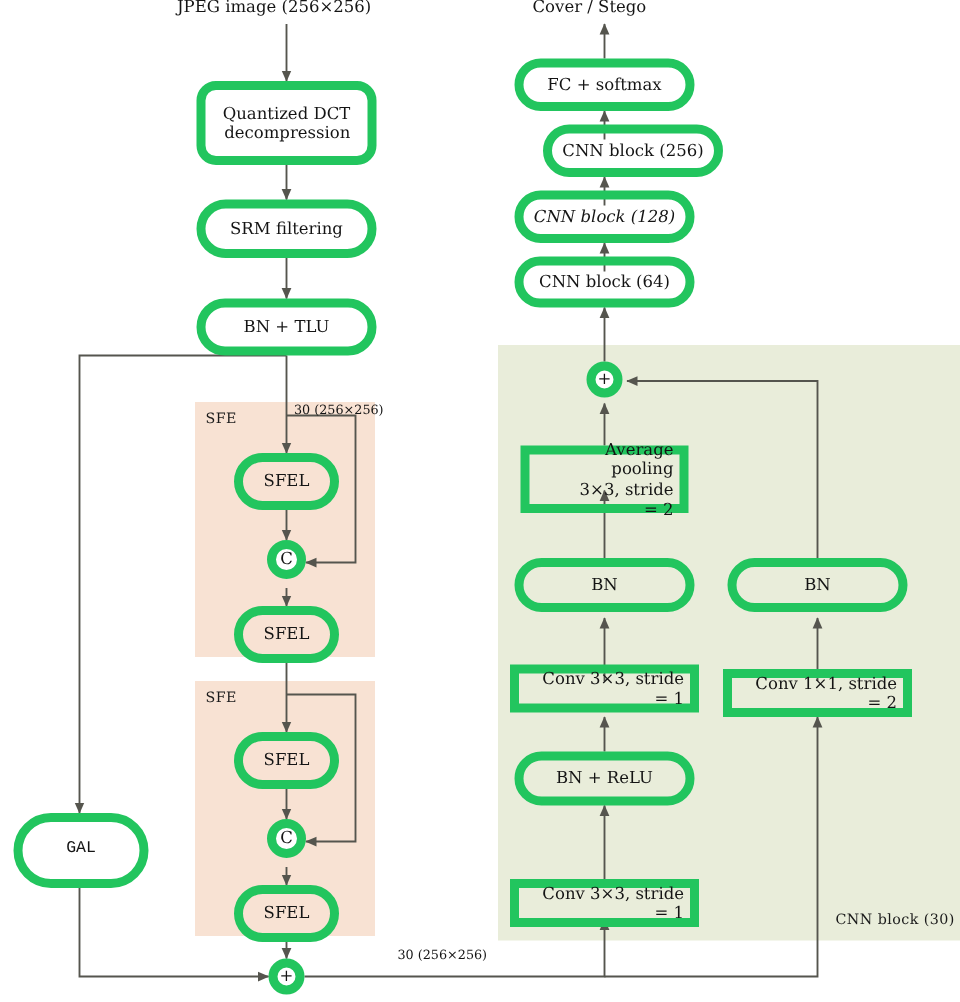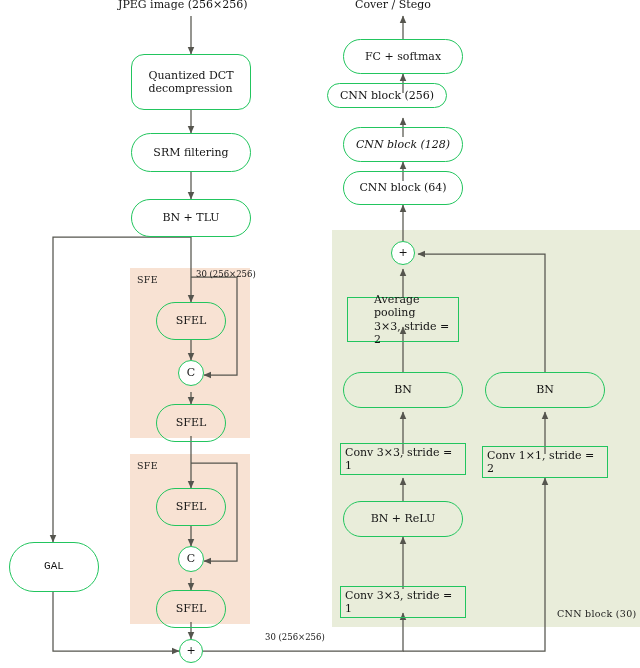--- a/index.html
+++ b/index.html
@@ -24,26 +24,26 @@
     position:absolute;
     font-size:9.5px;
     letter-spacing:.3px;
     color:#1a1a1a;
     white-space:nowrap;
   }
   
   .node{
     position:absolute;
     box-sizing:border-box;
-    border:1px solid #22c55e;
+    border:6px solid #22c55e;
     background:transparent;
     display:flex;
     align-items:center;
     justify-content:center;
-    text-align:left;
+    text-align:right;
     font-size:11px;
     line-height:1.22;
     color:#141414;
     padding:0 4px;
   }
   .node.rect{border-radius:0;}
   .node.round{border-radius:999px;}
   .node.circle{
     border-radius:50%;
     background:#ffffff;
@@ -170,21 +170,21 @@
     <span class="txt">SFEL</span>
   </div>
 
   <div class="node circle" style="left:179px;top:639px;width:24px;height:24px;">
     <span class="txt">+</span>
   </div>
 
   <div class="node round" style="left:343px;top:39px;width:120px;height:35px;">
     <span class="txt">FC + softmax</span>
   </div>
-  <div class="node round" style="left:327px;top:83px;width:120px;height:25px;">
+  <div class="node round" style="left:362px;top:83px;width:120px;height:35px;">
     <span class="txt">CNN block (256)</span>
   </div>
   <div class="node round" style="left:343px;top:127px;width:120px;height:35px;font-style:italic;">
     <span class="txt">CNN block (128)</span>
   </div>
   <div class="node round" style="left:343px;top:171px;width:120px;height:34px;">
     <span class="txt">CNN block (64)</span>
   </div>
 
   <div class="node circle" style="left:391px;top:241px;width:24px;height:24px;">

